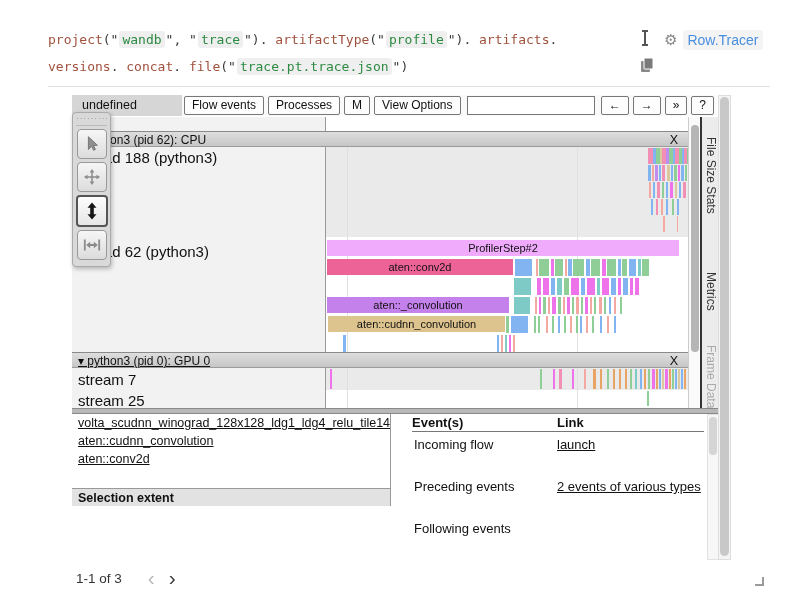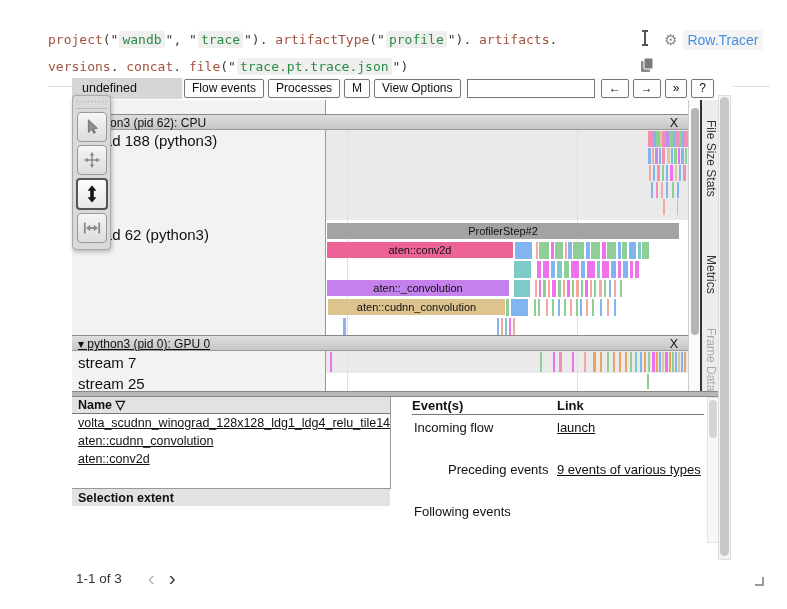--- a/index.html
+++ b/index.html
@@ -12,21 +12,21 @@
   .qline{line-height:27px;white-space:nowrap;}
   .tok-fn{color:#a0513d;}
   .tok-pt{color:#3a3a3a;}
   .tok-str{color:#2c8a42;background:#efefef;border-radius:3px;padding:1px 3px;margin:0 1px;}
   .qicons{left:640px;top:30px;width:140px;font-family:"Liberation Sans",sans-serif;}
   .tracer-chip{color:#4a8ede;background:#f4f4f4;border-radius:3px;padding:2px 4px;font-size:14px;}
   .gear{color:#888;font-size:15px;margin:0 6px 0 14px;}
   .hdivider{left:48px;top:86px;width:722px;height:1px;background:#e0e0e0;}
 
   
-  .viewer{left:72px;top:78px;width:661px;height:473px;background:#fff;}
+  .viewer{left:72px;top:95px;width:661px;height:473px;background:#fff;}
   .tabbar{left:0;top:0;width:644px;height:21px;display:flex;align-items:stretch;background:#fafafa;}
   .tab-undefined{width:110px;background:#d6d6d6;font-size:12.5px;line-height:21px;padding-left:10px;box-sizing:border-box;}
   .tb-btn{border:1px solid #777;background:#fdfdfd;border-radius:2px;font-size:12px;line-height:15px;padding:1px 7px;margin:1px 2px;white-space:nowrap;}
   .tb-blank{flex:1;border:1px solid #777;background:#fff;margin:1px 4px;}
   .tb-nav{border:1px solid #777;background:#fdfdfd;border-radius:2px;font-size:12px;line-height:15px;padding:1px 7px;margin:1px 2px;}
 
   
   .label-panel{left:0;top:22px;width:253px;height:291px;background:#f2f2f2;}
   .timeline-bg-188{left:253px;top:52px;width:363px;height:90px;background:#eaeaea;}
   .timeline-bg-62{left:253px;top:142px;width:363px;height:115px;background:#fff;}
@@ -203,21 +203,21 @@
           <div class="stripe" style="left: 352px; width: 2px; background: rgb(130, 180, 242);"></div>
         </div>
         <div class="abs flame-row" style="top: 121px;">
           <div class="stripe" style="left: 338px; width: 2px; background: rgb(244, 168, 162);"></div>
           <div class="stripe" style="left: 352px; width: 1px; background: rgb(244, 168, 162);"></div>
         </div>
       </div>
     <div class="abs track-label" style="left:6px;top:148px;">thread 62 (python3)</div>
     <div id="spans62">
         <div class="abs span-row" style="top: 145px;">
-          <div class="span-box" style="left: 2px; width: 352px; background: #a3a3a3;">ProfilerStep#2</div>
+          <div class="span-box" style="left: 2px; width: 352px; background: #f0abfc;">ProfilerStep#2</div>
         </div>
         <div class="abs span-row" style="top: 164px;">
           <div class="span-box" style="left: 2px; width: 186px; background: rgb(238, 99, 151);">aten::conv2d</div>
           <div class="stripe" style="left: 190px; width: 17px; background: rgb(130, 180, 242);"></div>
           <div class="stripe" style="left: 211px; width: 2px; background: rgb(244, 168, 162);"></div>
           <div class="stripe" style="left: 214px; width: 10px; background: rgb(143, 206, 150);"></div>
           <div class="stripe" style="left: 226px; width: 3px; background: rgb(238, 114, 234);"></div>
           <div class="stripe" style="left: 230px; width: 8px; background: rgb(143, 206, 150);"></div>
           <div class="stripe" style="left: 240px; width: 2px; background: rgb(244, 168, 162);"></div>
           <div class="stripe" style="left: 243px; width: 4px; background: rgb(130, 180, 242);"></div>
@@ -375,37 +375,36 @@
     <div class="abs side-tabs" id="sideTabs">
         <div class="side-tab" style="top: 20px; color: rgb(51, 51, 51);">File Size Stats</div>
         <div class="side-tab" style="top: 155px; color: rgb(51, 51, 51);">Metrics</div>
         <div class="side-tab" style="top: 228px; color: rgb(170, 170, 170);">Frame Data</div>
       </div>
 
     <div class="abs splitter"></div>
 
     <div class="abs bottom">
       <div class="abs ntable" id="ntable">
-          <div class="nheader">Name ▽</div>
           <div class="nrow link">volta_scudnn_winograd_128x128_ldg1_ldg4_relu_tile148</div>
           <div class="nrow link">aten::cudnn_convolution</div>
           <div class="nrow link">aten::conv2d</div>
           <div class="nrow spacer"></div>
           <div class="nrow section">Selection extent</div>
         </div>
       <div class="abs ntable-vline"></div>
       <div class="abs etable" id="etable">
           <div class="eheader" style="position: relative;">Event(s)<div class="ecol2">Link</div></div>
           <div class="erow" style="position: absolute; top: 22px; left: 0px; width: 100%;">
             <div style="position: absolute; left: 2px;">Incoming flow</div>
             <div class="elink">launch</div>
           </div>
           <div class="erow" style="position: absolute; top: 64px; left: 0px; width: 100%;">
-            <div style="position: absolute; left: 2px; margin-left: 34px;">Preceding events</div>
-            <div class="elink">9 events of various types</div>
+            <div style="position: absolute; left: 2px;">Preceding events</div>
+            <div class="elink">2 events of various types</div>
           </div>
           <div class="erow" style="position: absolute; top: 106px; left: 0px; width: 100%;">
             <div style="position: absolute; left: 2px;">Following events</div>
           </div>
         </div>
       <div class="abs bp-scrollbar">
           <div class="bp-thumb"></div>
         </div>
     </div>
   </div>

